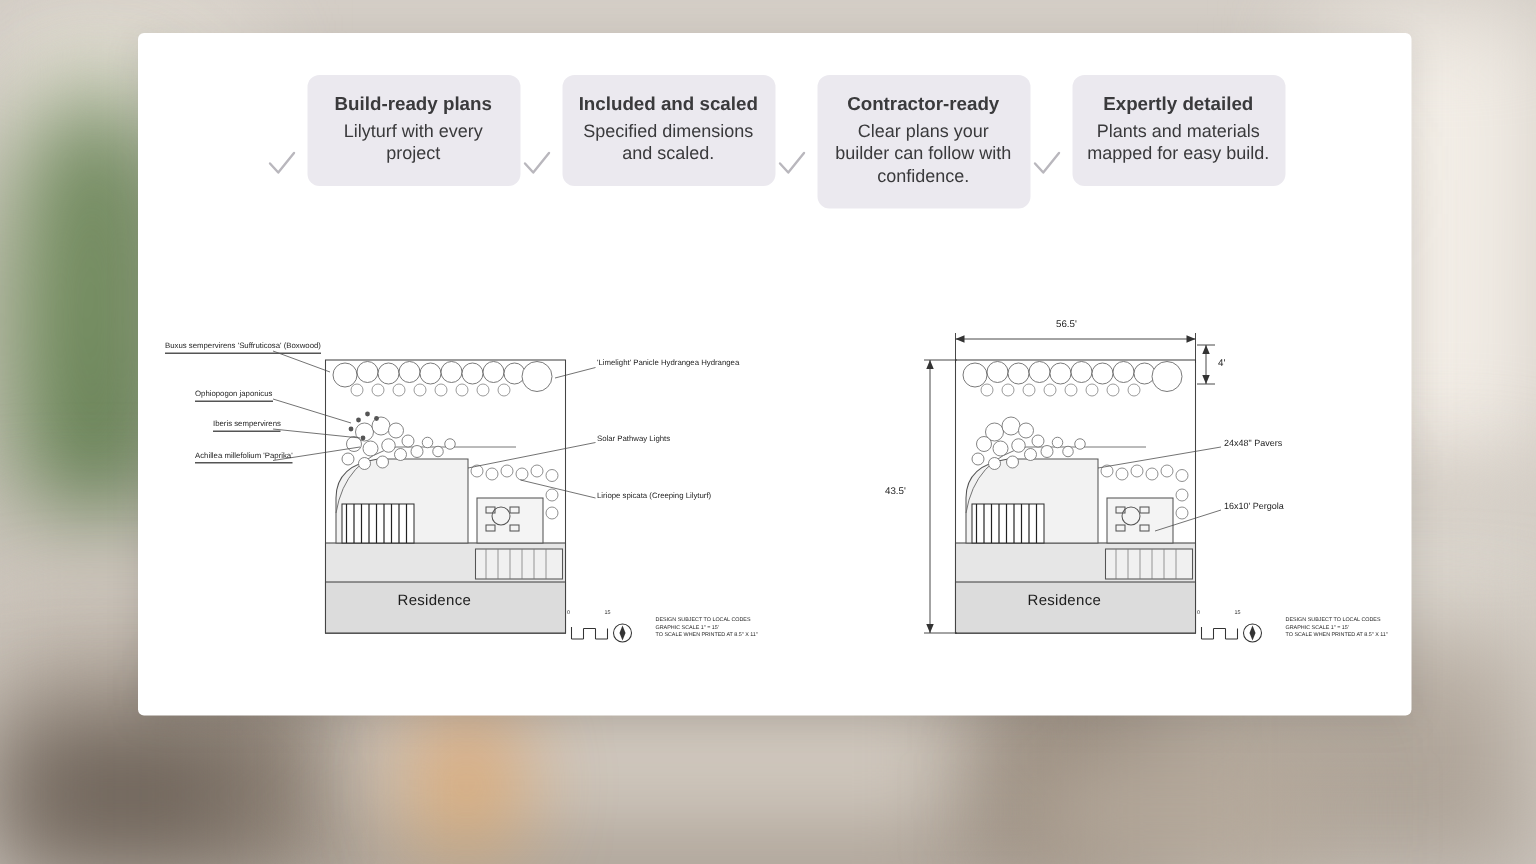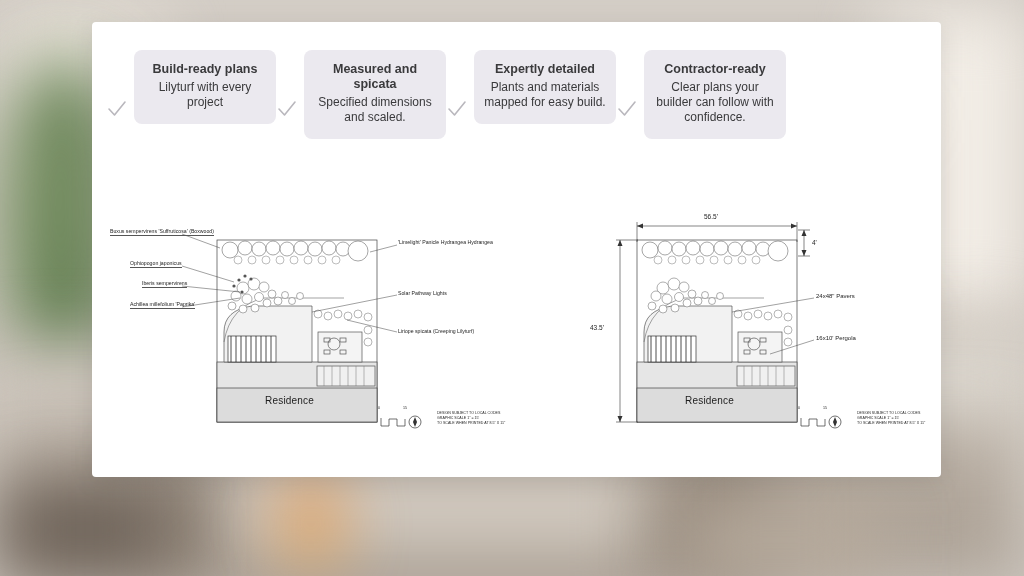--- a/index.html
+++ b/index.html
@@ -51,21 +51,21 @@
   }
 
   
   #features {
     position: absolute;
     left: 0;
     top: 28px;
     width: 849px;
     height: 132px;
     display: flex;
-    justify-content: flex-start;
+    justify-content: center;
     padding: 0 14px;
     box-sizing: border-box;
   }
   .feature {
     display: flex;
     align-items: flex-start;
     gap: 6px;
   }
   .check {
     flex: 0 0 auto;
@@ -173,46 +173,46 @@
       </div>
     </div>
 
     <div class="feature">
       <span class="check">
         <svg width="22" height="22" viewBox="0 0 22 22">
             <path d="M3 11 L8.5 17 L19 4" fill="none" stroke="#b9b7bd" stroke-width="1.6" stroke-linecap="round" stroke-linejoin="round"></path>
           </svg>
       </span>
       <div class="pill">
-        <div class="f-title">Measured and spicata</div>
+        <div class="f-title">Included and scaled</div>
         <div class="f-desc">Specified dimensions and scaled.</div>
+      </div>
+    </div>
+
+    <div class="feature">
+      <span class="check">
+        <svg width="22" height="22" viewBox="0 0 22 22">
+            <path d="M3 11 L8.5 17 L19 4" fill="none" stroke="#b9b7bd" stroke-width="1.6" stroke-linecap="round" stroke-linejoin="round"></path>
+          </svg>
+      </span>
+      <div class="pill">
+        <div class="f-title">Contractor-ready</div>
+        <div class="f-desc">Clear plans your builder can follow with confidence.</div>
       </div>
     </div>
 
     <div class="feature">
       <span class="check">
         <svg width="22" height="22" viewBox="0 0 22 22">
             <path d="M3 11 L8.5 17 L19 4" fill="none" stroke="#b9b7bd" stroke-width="1.6" stroke-linecap="round" stroke-linejoin="round"></path>
           </svg>
       </span>
       <div class="pill">
         <div class="f-title">Expertly detailed</div>
         <div class="f-desc">Plants and materials mapped for easy build.</div>
-      </div>
-    </div>
-
-    <div class="feature">
-      <span class="check">
-        <svg width="22" height="22" viewBox="0 0 22 22">
-            <path d="M3 11 L8.5 17 L19 4" fill="none" stroke="#b9b7bd" stroke-width="1.6" stroke-linecap="round" stroke-linejoin="round"></path>
-          </svg>
-      </span>
-      <div class="pill">
-        <div class="f-title">Contractor-ready</div>
-        <div class="f-desc">Clear plans your builder can follow with confidence.</div>
       </div>
     </div>
 
   </div>
 
   <div class="plan" id="plan-left">
     <svg width="390" height="255" viewBox="0 0 390 255">
       <g stroke="#333" fill="none" stroke-width="0.7">
 
         <rect x="105" y="38" width="160" height="182" stroke="#444" fill="#ffffff"></rect>

